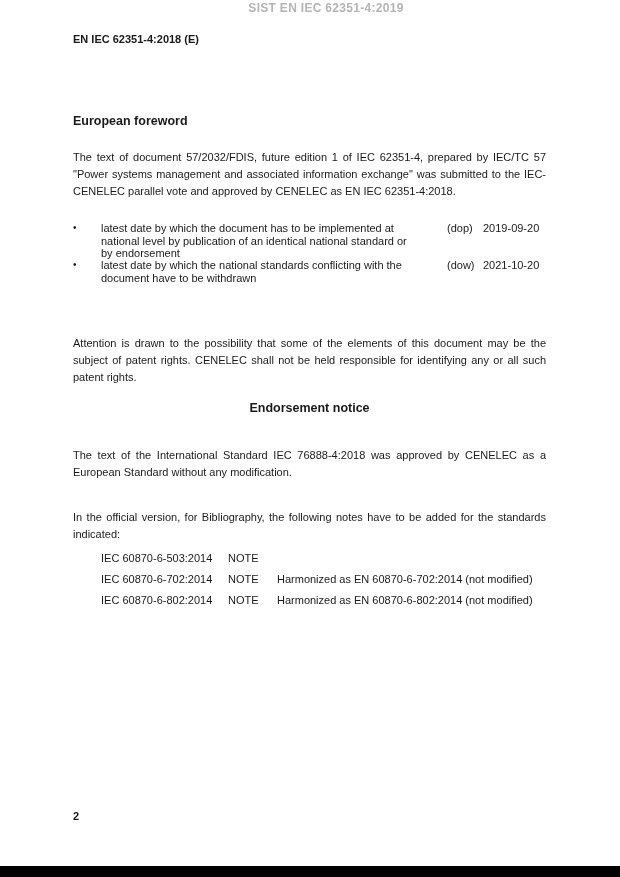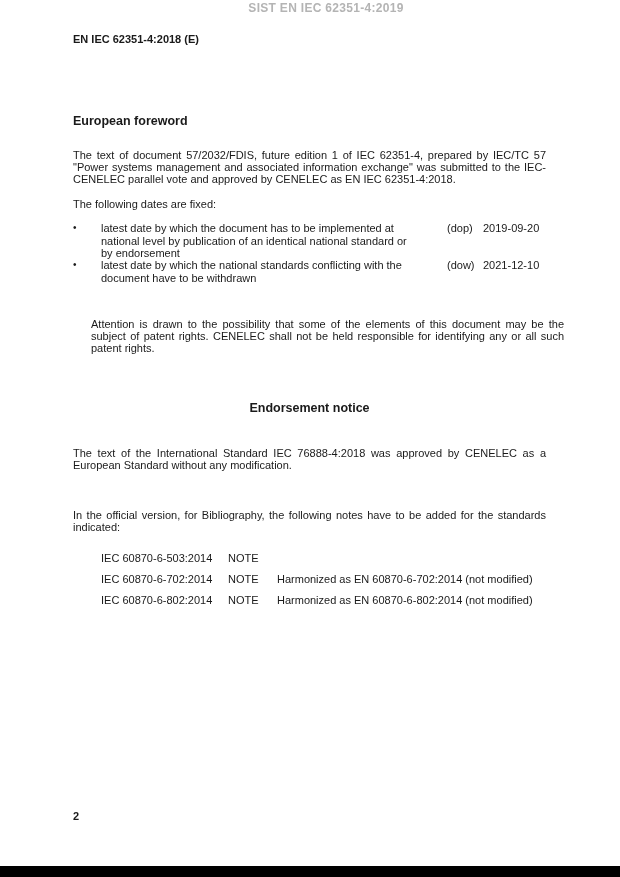--- a/index.html
+++ b/index.html
@@ -10,32 +10,32 @@
     overflow:hidden; margin:0 auto;
   }
   .abs { position:absolute; left:73px; width:473px; }
   .watermark {
     position:absolute; top:1px; left:16px; width:100%;
     text-align:center; color:#b4b4b4; font-weight:bold; font-size:12px;
     letter-spacing:0.3px;
   }
   .doc-ref { top:33px; font-weight:bold; font-size:11px; }
   .fw-title { top:114px; font-size:12.5px; font-weight:bold; }
-  .para { font-size:11px; line-height:12px; text-align:justify; }
+  .para { font-size:11px; line-height:17px; text-align:justify; }
   .p1 { top:149px; }
   .intro { top:198px; text-align:left; }
   .date-row {
     display:grid; grid-template-columns:28px 346px 36px 1fr;
     font-size:11px; line-height:12.7px;
   }
   .r1 { top:222px; }
   .r2 { top:259px; }
   .bullet { font-size:10px; }
   .dtext { padding-right:28px; }
-  .attention { top:318px;margin-left:18px; }
+  .attention { top:335px; }
   .end-title { top:401px; text-align:center; font-size:12.5px; font-weight:bold; }
   .e1 { top:447px; }
   .e2 { top:509px; }
   .notes { top:552px; }
   .note-row {
     display:grid; grid-template-columns:127px 49px 1fr;
     margin-left:28px; font-size:11px; line-height:12.7px; margin-bottom:8.3px;
   }
   .page-number { top:810px; font-weight:bold; font-size:11px; }
   .bottom-bar {
@@ -48,34 +48,33 @@
 <div class="page">
 
   <div class="watermark">SIST EN IEC 62351-4:2019</div>
 
   <div class="abs doc-ref">EN IEC 62351-4:2018 (E)</div>
 
   <div class="abs fw-title">European foreword</div>
 
   <p class="abs para p1">The text of document 57/2032/FDIS, future edition 1 of IEC 62351-4, prepared by IEC/TC 57 "Power systems management and associated information exchange" was submitted to the IEC-CENELEC parallel vote and approved by CENELEC as EN IEC 62351-4:2018.</p>
 
-  <p class="abs para intro">The following dates are fixed:</p>
 
   <div class="abs date-row r1">
     <span class="bullet">•</span>
     <span class="dtext">latest date by which the document has to be implemented at national level by publication of an identical national standard or by endorsement</span>
     <span class="abbr">(dop)</span>
     <span class="dval">2019-09-20</span>
   </div>
 
   <div class="abs date-row r2">
     <span class="bullet">•</span>
     <span class="dtext">latest date by which the national standards conflicting with the document have to be withdrawn</span>
     <span class="abbr">(dow)</span>
-    <span class="dval">2021-12-10</span>
+    <span class="dval">2021-10-20</span>
   </div>
 
   <p class="abs para attention">Attention is drawn to the possibility that some of the elements of this document may be the subject of patent rights. CENELEC shall not be held responsible for identifying any or all such patent rights.</p>
 
   <div class="abs end-title">Endorsement notice</div>
 
   <p class="abs para e1">The text of the International Standard IEC 76888-4:2018 was approved by CENELEC as a European Standard without any modification.</p>
 
   <p class="abs para e2">In the official version, for Bibliography, the following notes have to be added for the standards indicated:</p>
 

